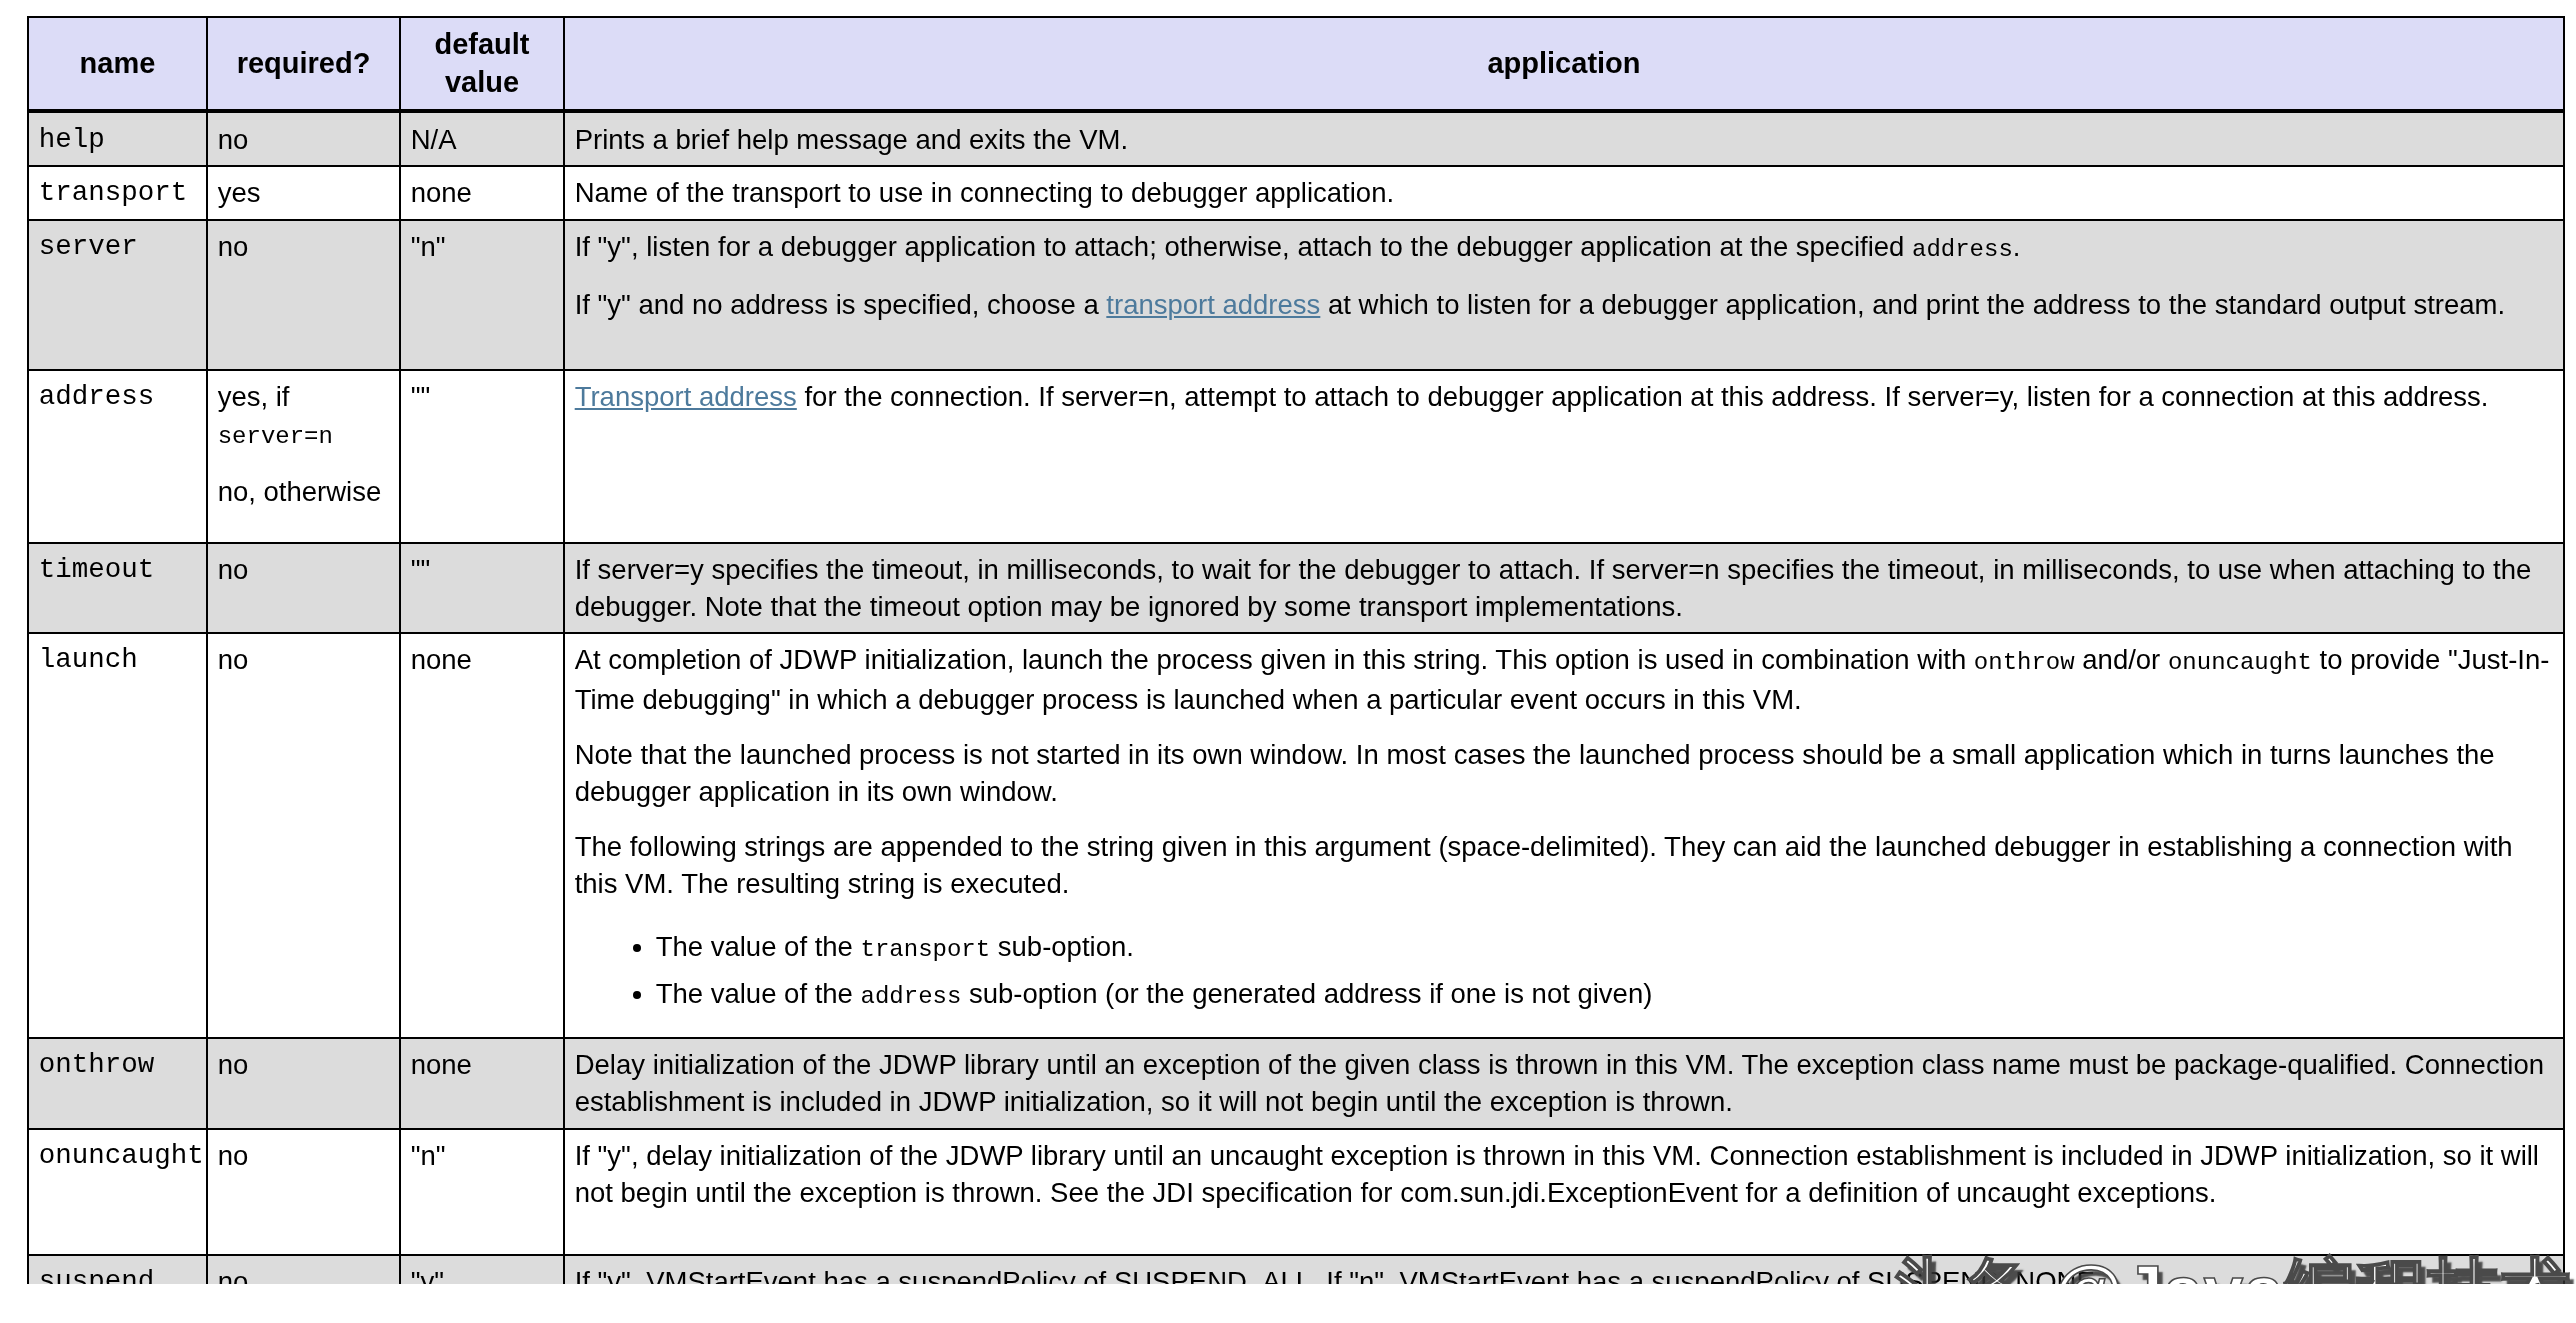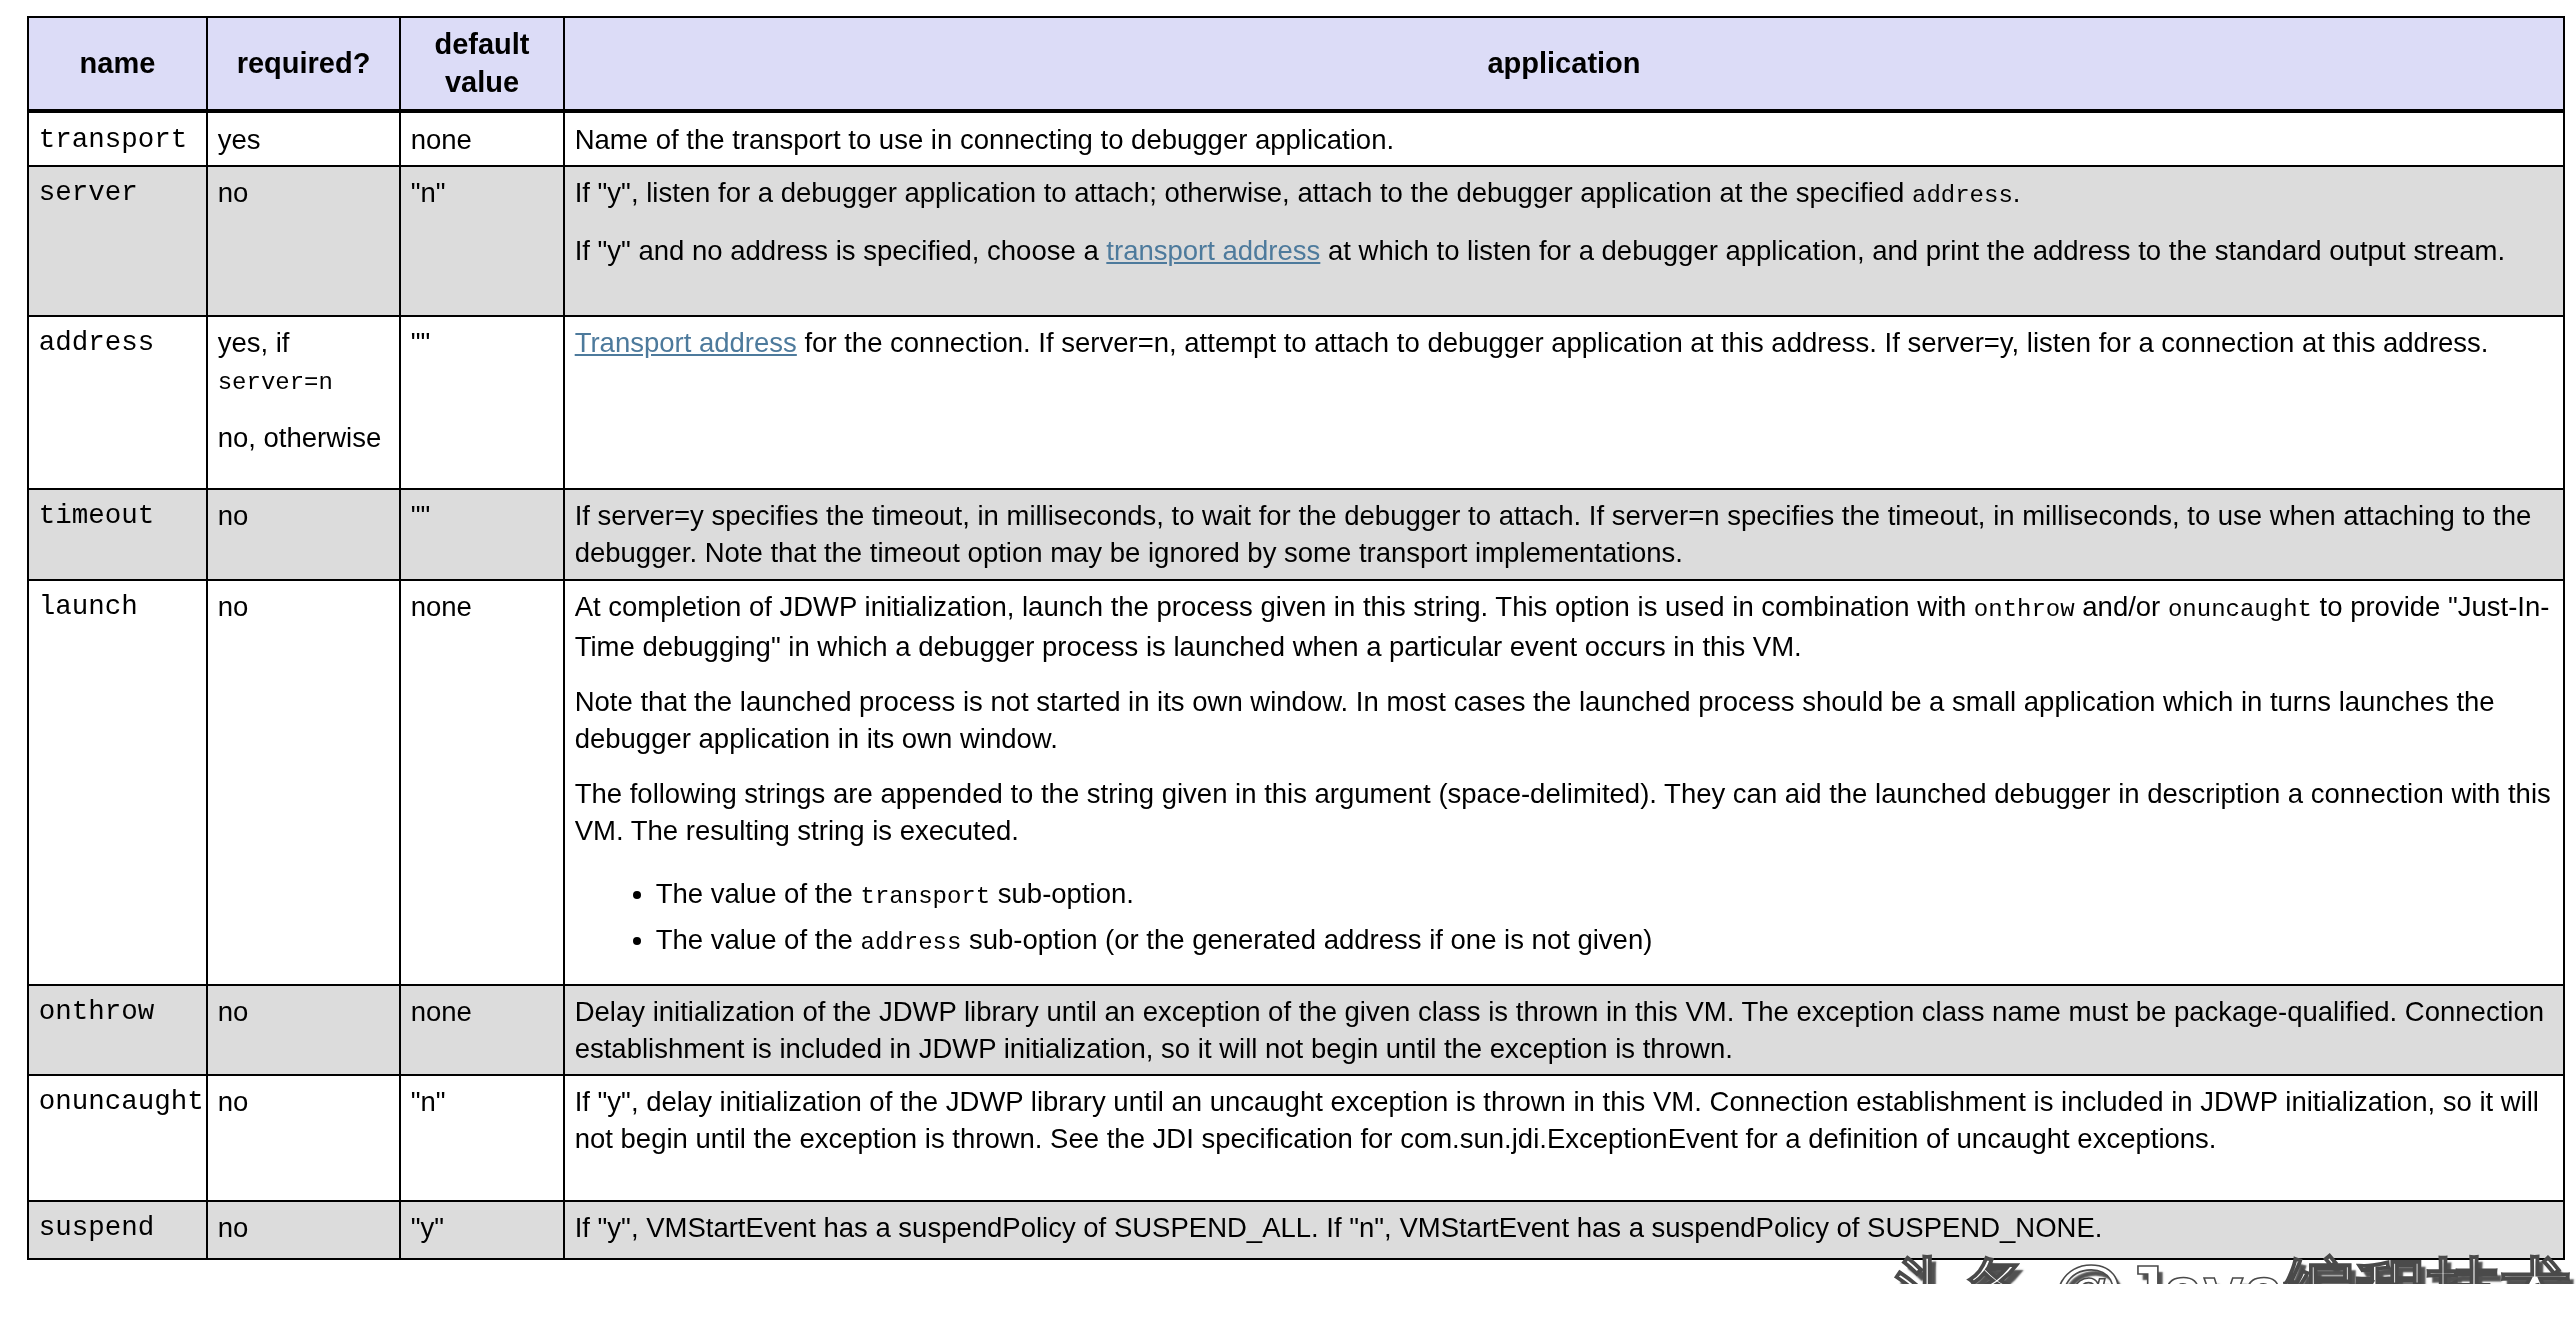--- a/index.html
+++ b/index.html
@@ -99,20 +99,34 @@
     </colgroup>
     <thead>
       <tr>
         <th>name</th>
         <th>required?</th>
         <th>default value</th>
         <th>application</th>
       </tr>
     </thead>
     <tbody>
+        <tr class="shade" style="height: 52px;">
+          <td class="name-cell">
+            <p>help</p>
+          </td>
+          <td>
+            <p>no</p>
+          </td>
+          <td>
+            <p>N/A</p>
+          </td>
+          <td>
+            <p>Prints a brief help message and exits the VM.</p>
+          </td>
+        </tr>
         <tr style="height: 50px;">
           <td class="name-cell">
             <p>transport</p>
           </td>
           <td>
             <p>yes</p>
           </td>
           <td>
             <p>none</p>
           </td>
@@ -170,21 +184,21 @@
           </td>
           <td>
             <p>no</p>
           </td>
           <td>
             <p>none</p>
           </td>
           <td>
             <p>At completion of JDWP initialization, launch the process given in this string. This option is used in combination with <code>onthrow</code> and/or <code>onuncaught</code> to provide "Just-In-Time debugging" in which a debugger process is launched when a particular event occurs in this VM.</p>
             <p>Note that the launched process is not started in its own window. In most cases the launched process should be a small application which in turns launches the debugger application in its own window.</p>
-            <p>The following strings are appended to the string given in this argument (space-delimited). They can aid the launched debugger in description a connection with this VM. The resulting string is executed.</p>
+            <p>The following strings are appended to the string given in this argument (space-delimited). They can aid the launched debugger in establishing a connection with this VM. The resulting string is executed.</p>
             <ul>
               <li>The value of the <code>transport</code> sub-option.</li>
               <li>The value of the <code>address</code> sub-option (or the generated address if one is not given)</li>
             </ul>
           </td>
         </tr>
         <tr class="shade" style="height: 86px;">
           <td class="name-cell">
             <p>onthrow</p>
           </td>

